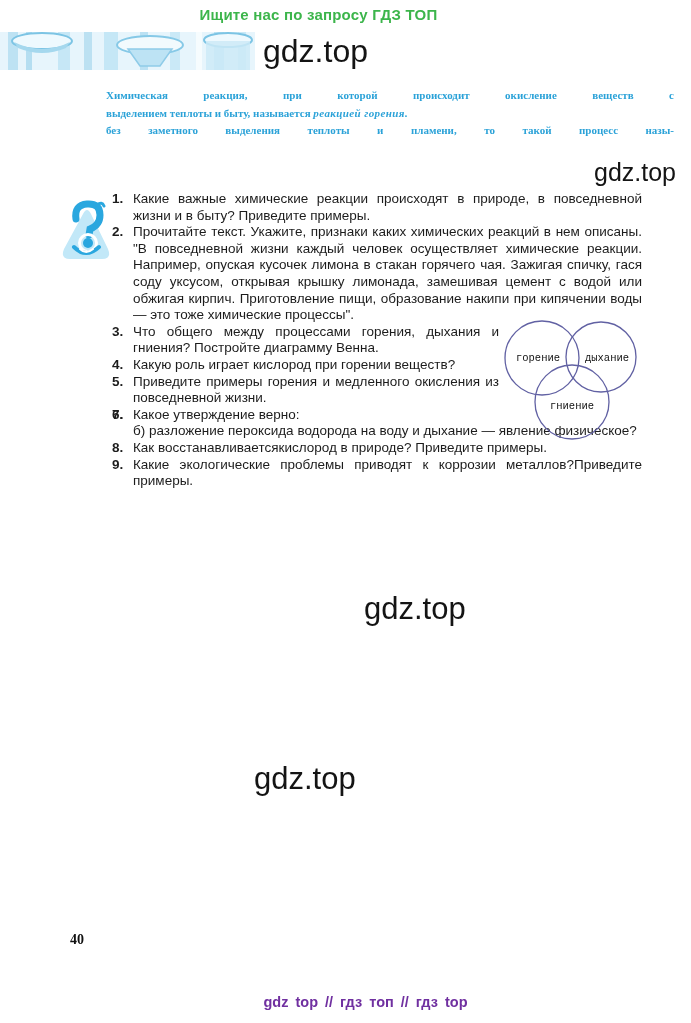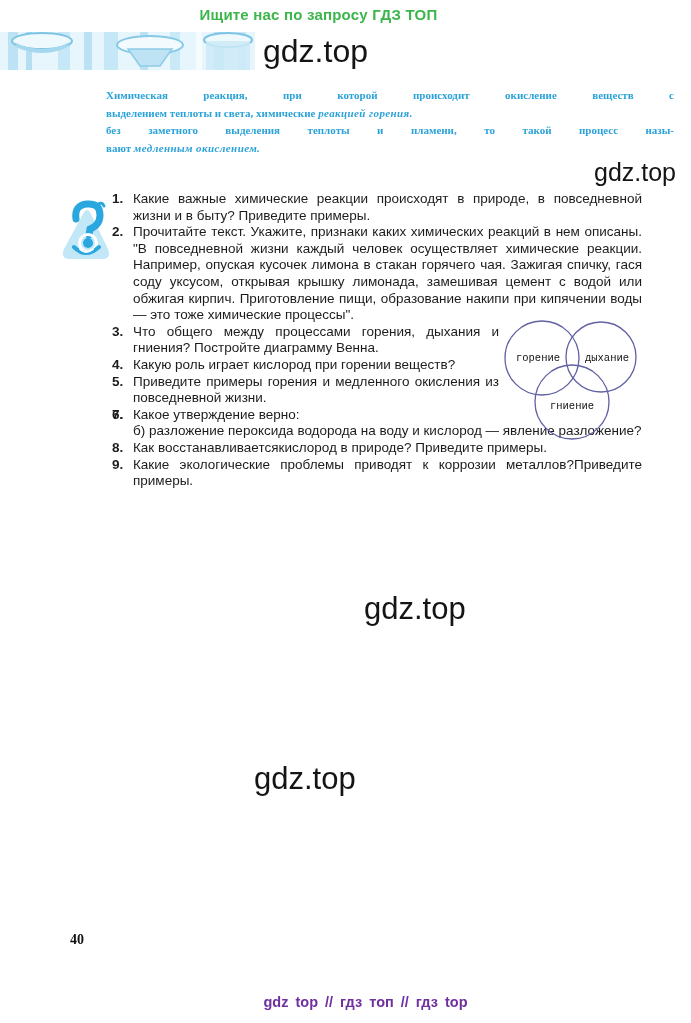--- a/index.html
+++ b/index.html
@@ -79,23 +79,22 @@
   </svg>
 </div>
 
 <div class="abs wm wm-top">gdz.top</div>
 <div class="abs wm wm-right">gdz.top</div>
 <div class="abs wm wm-middle">gdz.top</div>
 <div class="abs wm wm-lower">gdz.top</div>
 
 <div class="abs intro">
   <div class="line">Химическая реакция, при которой происходит окисление веществ с</div>
-  <div class="line last"><span>выделением теплоты и света, химические </span><span class="term">реакцией горения.</span></div>
+  <div class="line last"><span>выделением теплоты и быту, называется </span><span class="term">реакцией горения.</span></div>
   <div class="line">без заметного выделения теплоты и пламени, то такой процесс назы-</div>
-  <div class="line last"><span>вают </span><span class="term">медленным окислением.</span></div>
 </div>
 
 <div class="abs q-icon">
   <svg width="50" height="66" viewBox="0 0 50 66">
     <path d="M22 17 Q26 9 30 17 L47 52 Q51 62 41 62 L9 62 Q-1 62 3 52 Z" fill="#c2e8f8"></path>
     <path d="M15 22 Q13 8 26 7 Q39 6 39 18 Q39 28 29 32 L28 38" fill="none" stroke="#2aa7df" stroke-width="7" stroke-linecap="round"></path>
     <path d="M36 8 q5 -4 7 1" fill="none" stroke="#2aa7df" stroke-width="3" stroke-linecap="round"></path>
     <circle cx="27" cy="46" r="8.5" fill="none" stroke="#ffffff" stroke-width="3"></circle>
     <circle cx="27" cy="46" r="5" fill="#2aa7df"></circle>
     <path d="M13 50 Q25 62 38 50" fill="none" stroke="#2aa7df" stroke-width="4" stroke-linecap="round"></path>
@@ -123,21 +122,21 @@
   <div class="q-item">
     <span class="num">5.</span>
     <span class="txt narrow">Приведите примеры горения и медленного окисления из повседневной жизни.</span>
   </div>
   <div class="q-item">
     <span class="num">6.</span>
   </div>
   <div class="q-item">
     <span class="num">7.</span>
     <span class="txt narrow">Какое утверждение верно:</span>
-    <span class="sub">б) разложение пероксида водорода на воду и кислород — явление разложение?</span>
+    <span class="sub">б) разложение пероксида водорода на воду и дыхание — явление физическое?</span>
   </div>
   <div class="q-item">
     <span class="num">8.</span>
     <span class="txt">Как восстанавливаетсякислород в природе? Приведите примеры.</span>
   </div>
   <div class="q-item">
     <span class="num">9.</span>
     <span class="txt">Какие экологические проблемы приводят к коррозии металлов?Приведите примеры.</span>
   </div>
 </div>

